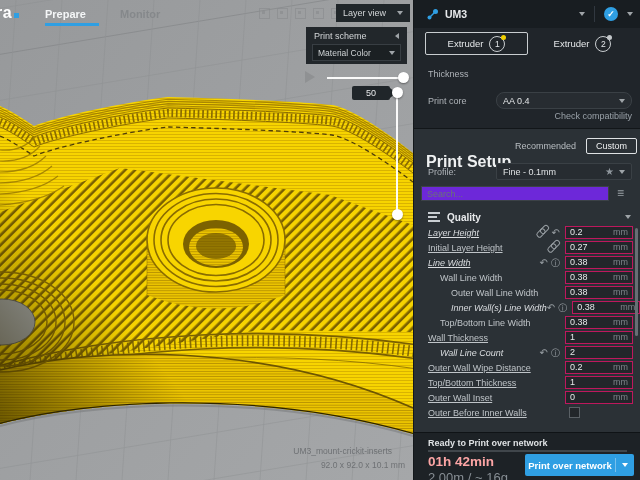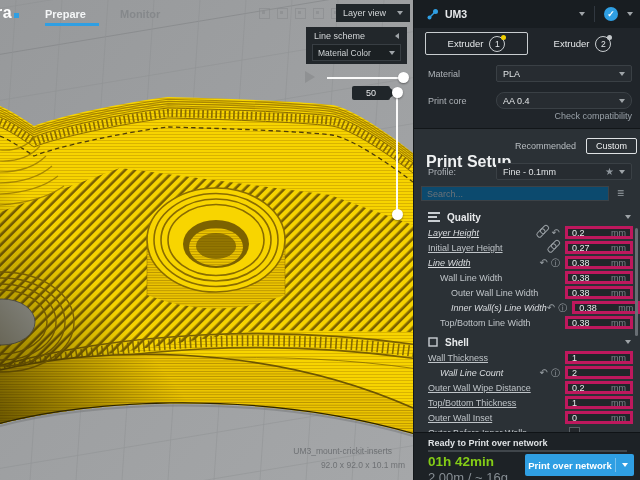--- a/index.html
+++ b/index.html
@@ -67,52 +67,52 @@
   .link{position:absolute;right:9px;top:111px;color:#99a1a8;}
   .setup{position:absolute;left:0;top:129px;width:227px;height:303px;}
   .ps-title{position:absolute;left:12px;top:24px;font-size:16px;font-weight:bold;color:#eef0f1;}
   .seg{position:absolute;left:91px;top:9px;display:flex;height:16px;}
   .seg .opt{display:flex;align-items:center;justify-content:center;padding:0 9px;color:#b9bec2;
           border:1px solid transparent;border-radius:2px;}
   .seg .opt.sel{border-color:#dfe2e4;color:#eef0f1;}
   .prof-label{position:absolute;left:14px;top:38px;color:#aeb3b8;}
   .prof-sel{top:34px;}
   .star{color:#8f969c;font-size:10px;margin-right:5px;}
-  .search{position:absolute;left:7px;top:57px;width:188px;height:15px;background:#0c4a6e;
+  .search{position:absolute;left:7px;top:57px;width:188px;height:15px;background:#6d28d9;
           border:1px solid #3c4247;box-sizing:border-box;color:#aeb3b8;font-size:9px;
           font-family:"Liberation Sans",sans-serif;padding:0 5px;outline:none;}
   .search::placeholder{color:#6b7278;}
   .burger{position:absolute;left:203px;top:57px;color:#9aa0a5;font-size:12px;line-height:15px;}
   #settings{position:absolute;left:0;top:76px;width:227px;height:227px;overflow:hidden;}
   .sec-head{display:flex;align-items:center;height:16px;padding:0 10px 0 14px;color:#e8eaec;
           font-weight:bold;font-size:10px;gap:7px;margin-top:4px;}
   .srow{display:flex;align-items:center;height:15px;padding-right:8px;}
   .slabel{color:#bfc4c8;white-space:nowrap;}
   .slabel.it{font-style:italic;color:#dadde0;}
   .ind0{padding-left:14px;text-decoration:underline;}.ind1{padding-left:26px;}.ind2{padding-left:37px;}
   .sicons{display:flex;align-items:center;gap:3px;margin-right:5px;color:#9aa0a5;}
   .ic-rev{font-size:10px;line-height:10px;}
   .ic-info{font-size:9px;line-height:10px;}
   .ic-link{display:inline-block;width:8px;height:4px;border:1px solid #9aa0a5;border-radius:2.5px;
           transform:rotate(-45deg);position:relative;margin-right:3px;}
   .ic-link:after{content:"";position:absolute;left:4px;top:-1px;width:8px;height:4px;
           border:1px solid #9aa0a5;border-radius:2.5px;}
-  .field{width:68px;height:13px;background:#22262a;border:3px solid #be185d;box-sizing:border-box;
-          display:flex;align-items:center;padding:0 4px;flex:none;}
+  .field{width:68px;height:13px;background:#22262a;border:1px solid #be185d;box-sizing:border-box;
+          display:flex;align-items:flex-start;padding:0 4px;flex:none;}
   .fval{color:#e6e9ea;}
   .funit{margin-left:auto;color:#7d848a;}
   .cbox{width:11px;height:11px;background:#22262a;border:1px solid #5a6065;box-sizing:border-box;
           margin-right:53px;flex:none;}
   .scrollbar{position:absolute;right:2px;top:228px;width:3px;height:108px;background:#686e74;border-radius:2px;}
   
   .printbar{position:absolute;left:0;top:432px;width:227px;height:48px;background:#1d2226;
           border-top:1px solid #0f1316;}
   .pb-status{position:absolute;left:14px;top:5px;font-weight:bold;color:#dfe2e4;}
   .pb-track{position:absolute;left:14px;top:17px;width:199px;height:2px;background:#40464b;}
-  .pb-time{position:absolute;left:14px;top:21px;font-size:13.5px;font-weight:bold;color:#84cc16;}
+  .pb-time{position:absolute;left:14px;top:21px;font-size:13.5px;font-weight:bold;color:#fca5a5;}
   .pb-usage{position:absolute;left:14px;top:37px;font-size:13px;color:#868d93;}
   .pb-btn{position:absolute;left:111px;top:21px;width:109px;height:22px;background:#2f9fe3;border-radius:2px;
           display:flex;align-items:center;color:#fff;font-weight:bold;font-size:9.5px;}
   .pb-btn .lbl{flex:1;text-align:center;}
   .pb-btn .bdiv{width:1px;height:14px;background:rgba(255,255,255,.35);}
   .pb-btn .bc{width:18px;display:flex;justify-content:center;}
   .pb-btn .caret{border-top-color:#fff;}
 </style>
 </head>
 <body>
@@ -276,21 +276,21 @@
           <i></i>
         </div>
       </div>
     <div class="vp-overlay dd layerview">
       <span>Layer view</span>
       <span class="spacer"></span>
         <span class="caret"></span>
     </div>
     <div class="vp-overlay cscheme">
       <div class="row1">
-        <span>Line scheme</span>
+        <span>Print scheme</span>
         <span class="spacer"></span>
           <span class="caret-left"></span>
       </div>
       <div class="drop">
         <span>Material Color</span>
         <span class="spacer"></span>
           <span class="caret"></span>
       </div>
     </div>
     <div class="vp-overlay play"></div>
@@ -334,26 +334,21 @@
         </div>
         <div class="ext-tab">
           <span>Extruder</span>
           <span class="ext-num">
             <span>2</span>
             <span class="ext-dot" style="background:#c3c7ca"></span>
           </span>
         </div>
       </div>
       <div class="form-row" style="top:65px;">
-        <span>Material</span>
-      </div>
-      <div class="select" style="top:65px;">
-        <span>PLA</span>
-        <span class="spacer"></span>
-          <span class="caret"></span>
+        <span>Thickness</span>
       </div>
       <div class="form-row" style="top:92px;">
         <span>Print core</span>
       </div>
       <div class="select" style="top:92px;border-radius:8px;">
         <span>AA 0.4</span>
         <span class="spacer"></span>
           <span class="caret"></span>
       </div>
       <div class="link">Check compatibility</div>
@@ -451,28 +446,20 @@
             </span>
           </div>
           <div class="srow">
             <span class="slabel ind1">Top/Bottom Line Width</span>
             <span class="spacer"></span>
             <span class="sicons"></span>
             <span class="field">
               <span class="fval">0.38</span>
               <span class="funit">mm</span>
             </span>
-          </div>
-          <div class="sec-head">
-            <svg width="10" height="10">
-              <rect x="1" y="1" width="8" height="8" fill="none" stroke="#c9ced2" stroke-width="1.4"></rect>
-            </svg>
-            <span>Shell</span>
-            <span class="spacer"></span>
-            <span class="caret"></span>
           </div>
           <div class="srow">
             <span class="slabel ind0">Wall Thickness</span>
             <span class="spacer"></span>
             <span class="sicons"></span>
             <span class="field">
               <span class="fval">1</span>
               <span class="funit">mm</span>
             </span>
           </div>

